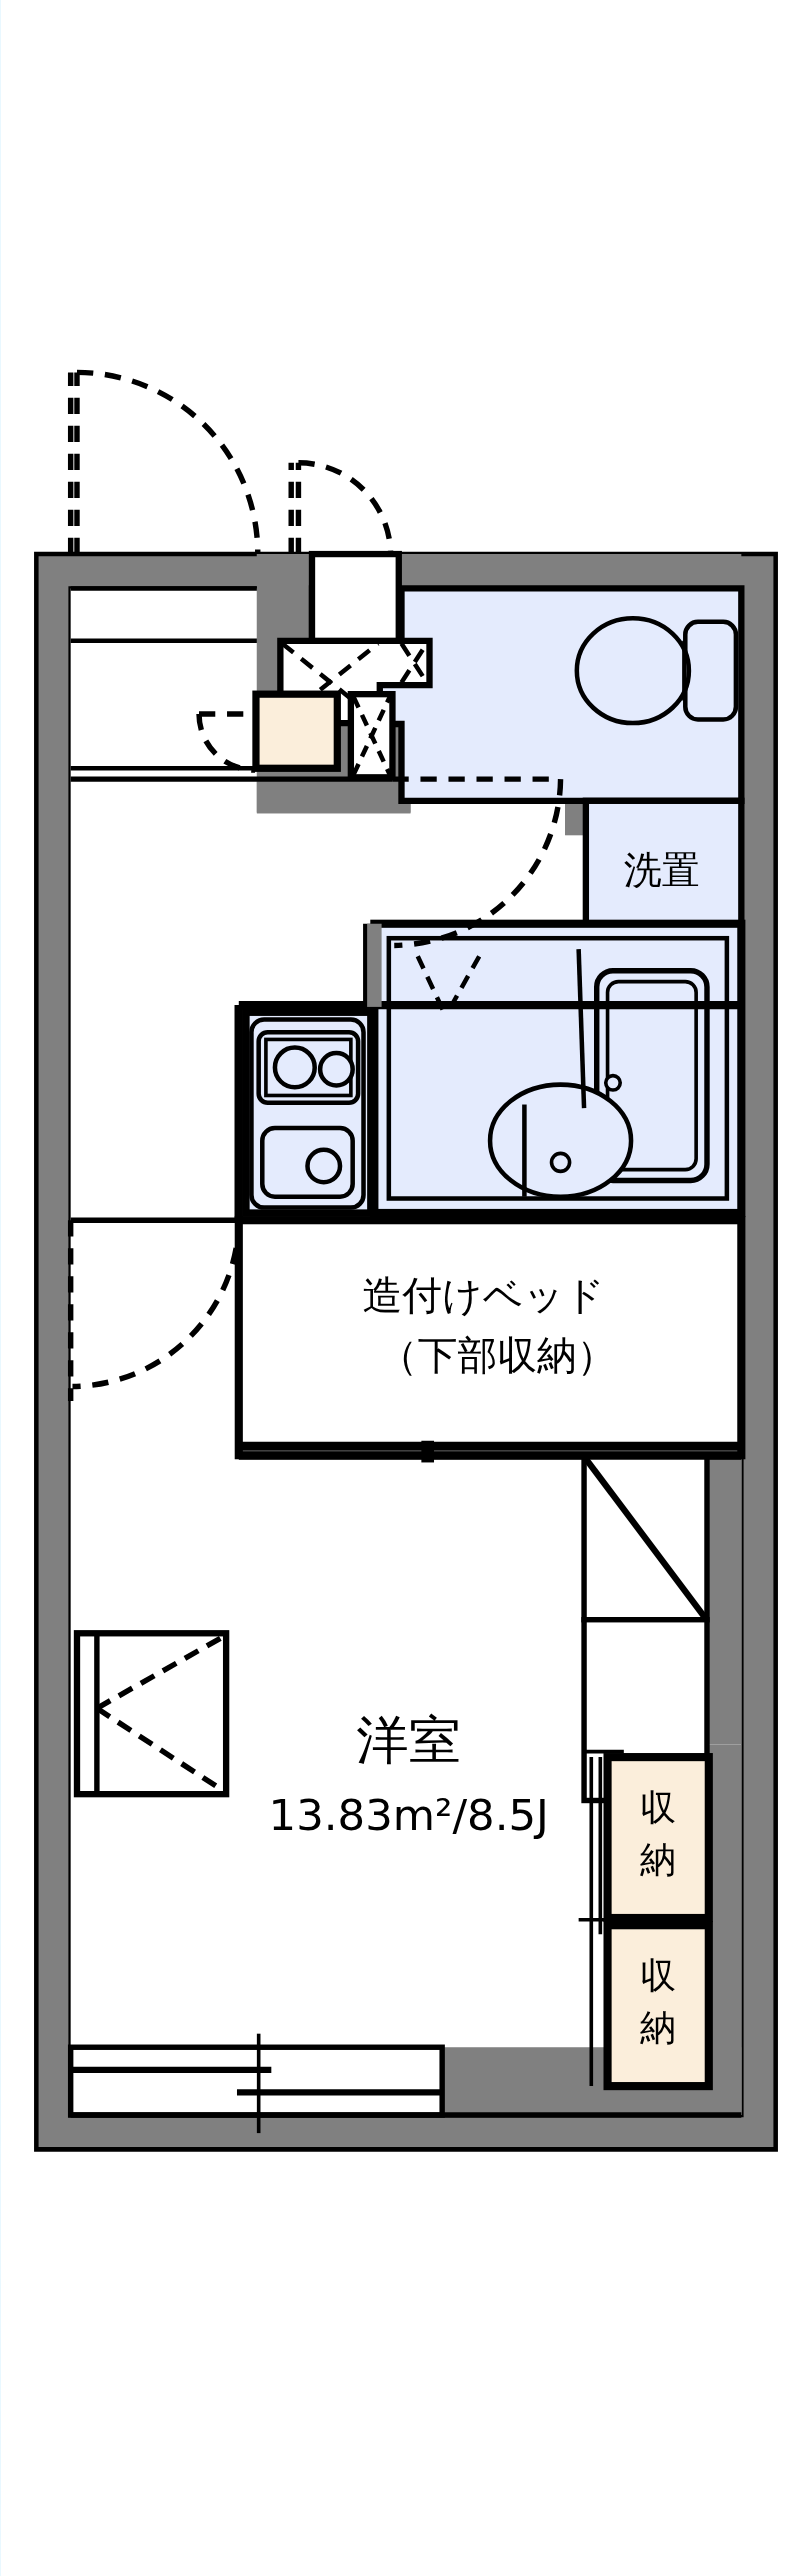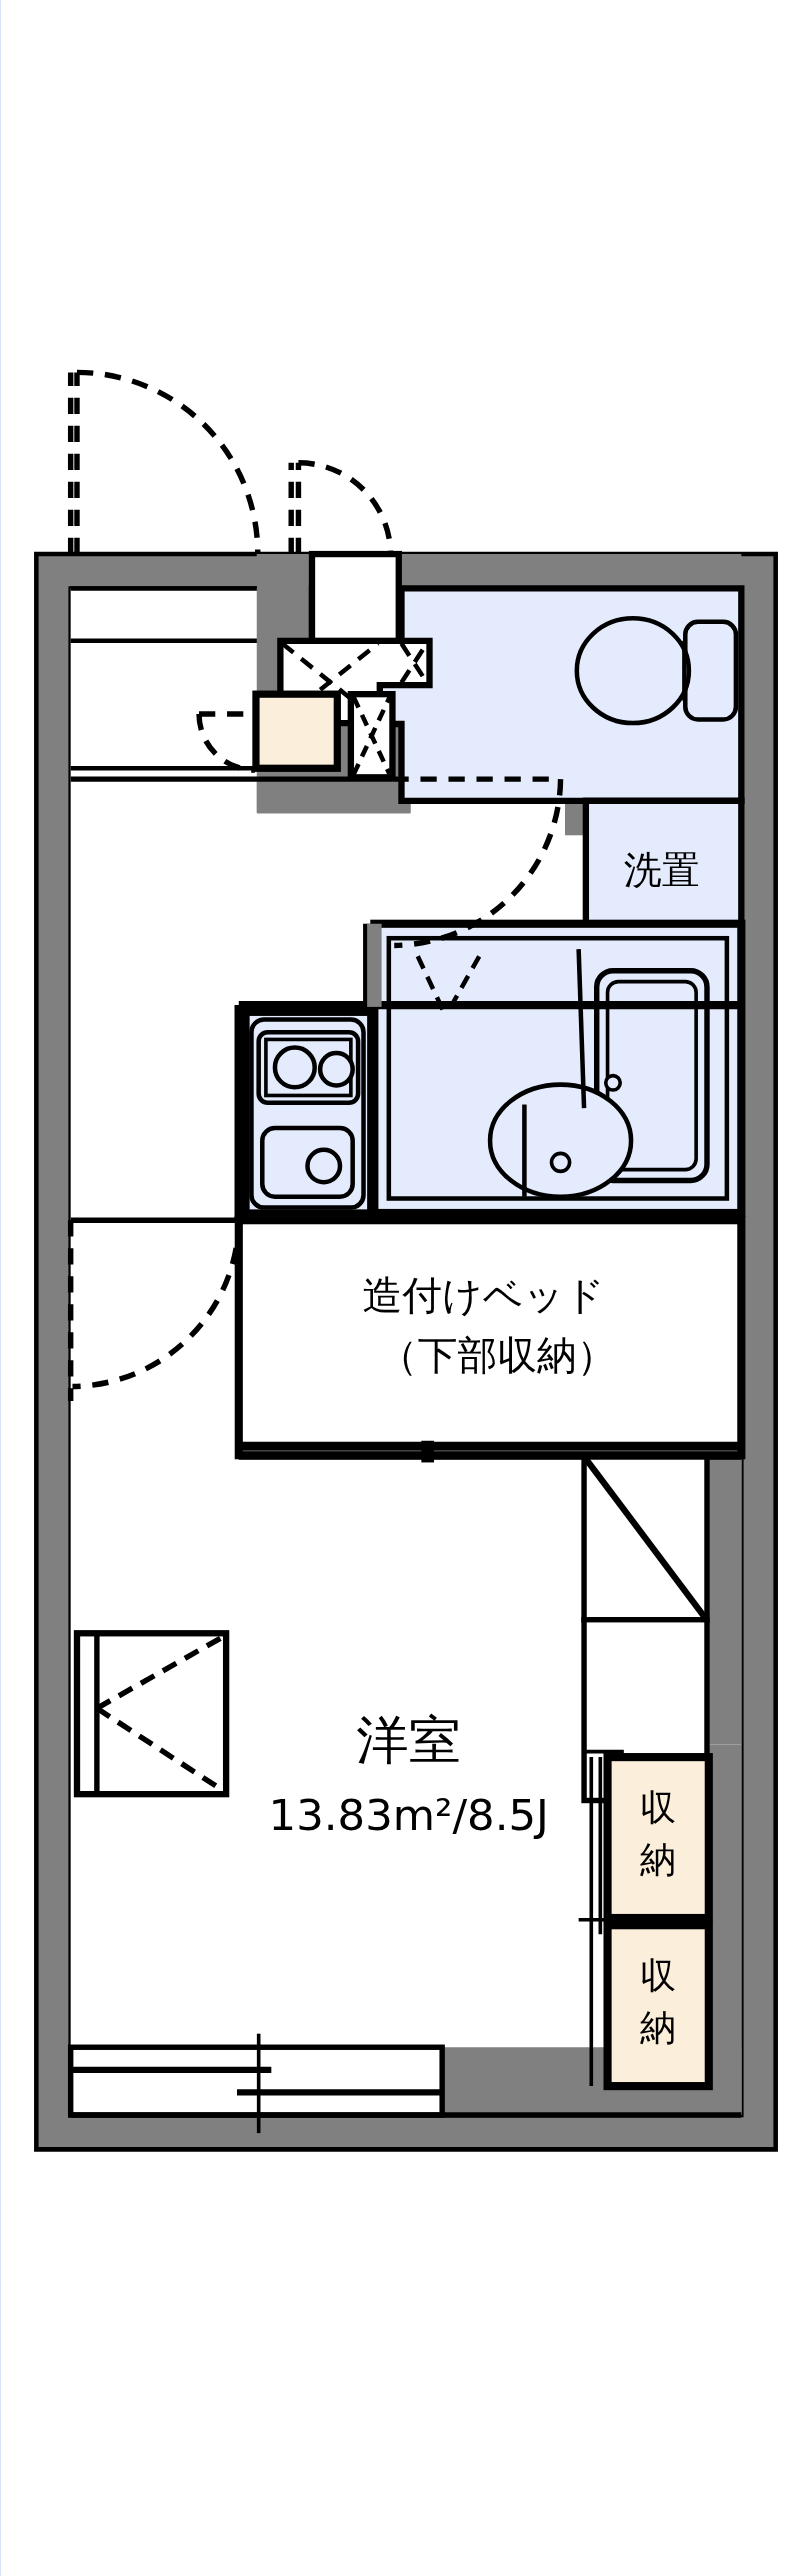--- a/index.html
+++ b/index.html
@@ -10,21 +10,21 @@
   body {
     width: 812px;
     height: 2576px;
     font-family: "Liberation Sans", "DejaVu Sans", sans-serif;
     overflow: hidden;
   }
   #floorplan-root {
     position: relative;
     width: 812px;
     height: 2576px;
-    background: #1d4ed8;
+    background: #7dd3fc;
   }
   svg.plan {
     display: block;
     width: 812px;
     height: 2576px;
   }
   .room-label {
     font-family: "DejaVu Sans", "Liberation Sans", sans-serif;
     fill: #000000;
     text-anchor: middle;

